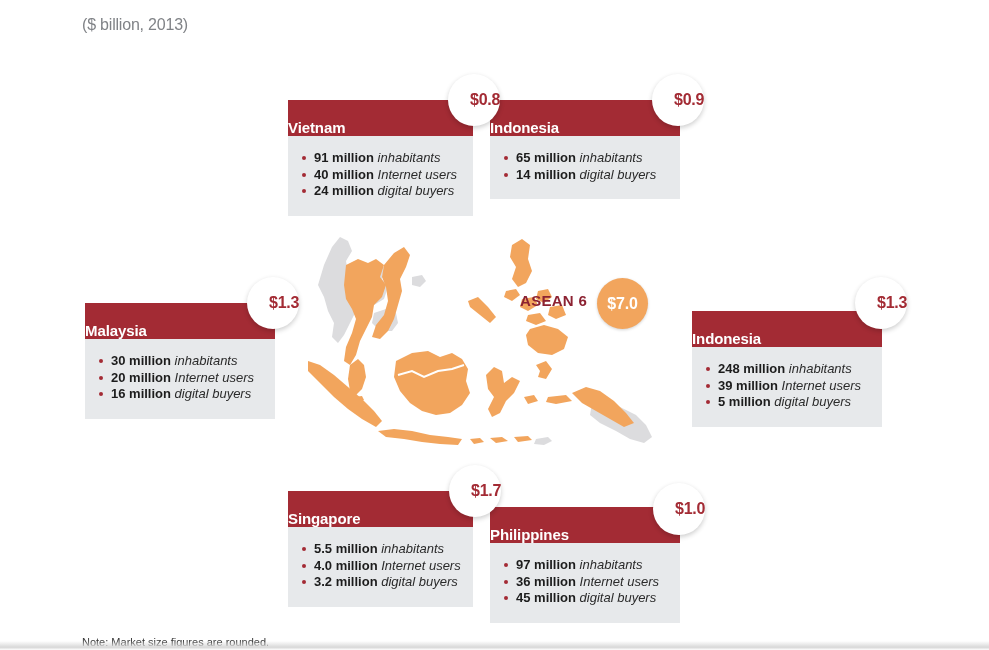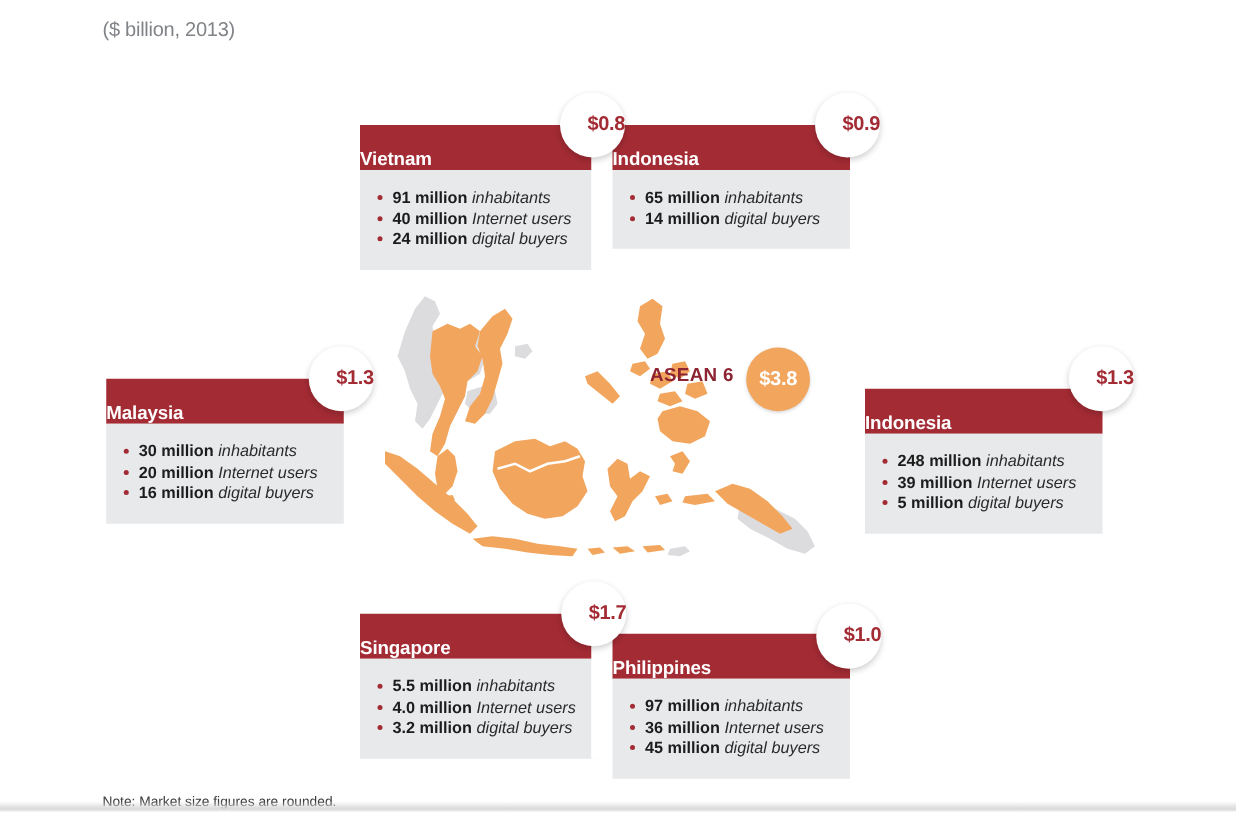--- a/index.html
+++ b/index.html
@@ -247,21 +247,21 @@
 
         <path d="M168 76 L178 72 L188 82 L196 92 L190 98 L180 90 L170 82 Z"></path>
 
         <path d="M230 104 L244 100 L258 104 L268 112 L264 124 L252 130 L238 128 L228 120 L226 110 Z"></path>
       </g>
     </svg>
   </div>
 
   <div class="asean-label">ASEAN 6</div>
   <div class="asean-circle">
-    <span class="asean-circle-text">$3.8</span>
+    <span class="asean-circle-text">$7.0</span>
   </div>
 
   <div class="badge-stalk" style="left:473px; top:110px; height:118px;"></div>
   <div class="badge-stalk" style="left:473px; top:462px; height:145px;"></div>
 
   <div class="card" style="left:288px; top:100px;">
     <div class="card-header">
       <span class="card-title">Vietnam</span>
     </div>
     <div class="card-body">

